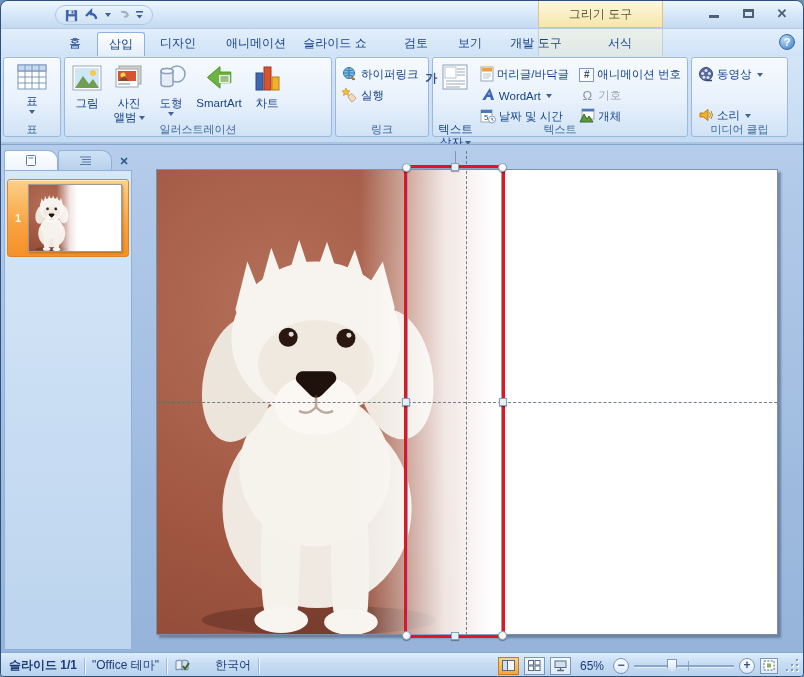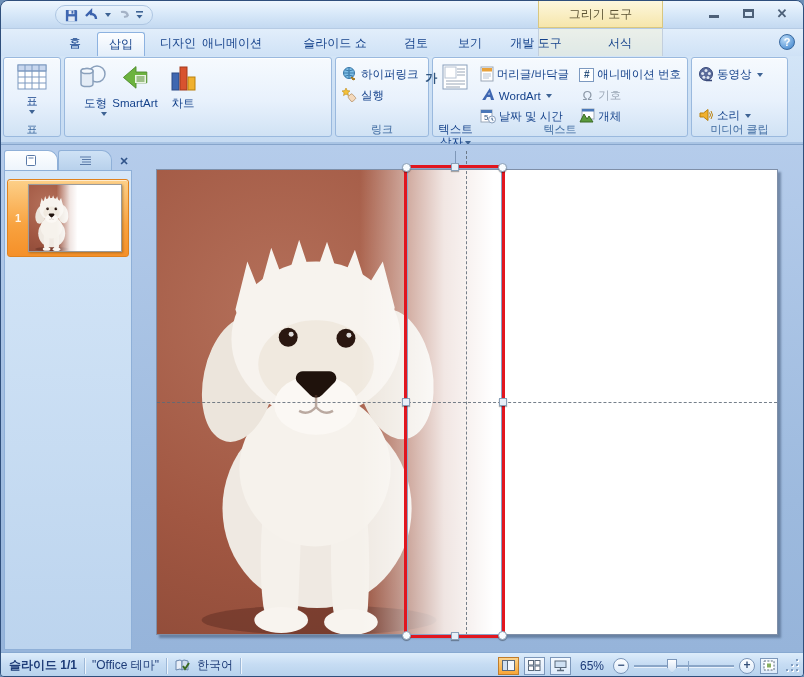--- a/index.html
+++ b/index.html
@@ -212,21 +212,21 @@
           <div class="glyph-close">✕</div>
         </div>
     </div>
   </div>
 
   <div class="tabrow">
     <div class="ctx-zone"></div>
     <div class="tab" style="left:52px;width:44px;">홈</div>
     <div class="tab active" style="left:96px;width:48px;">삽입</div>
     <div class="tab" style="left:148px;width:58px;">디자인</div>
-    <div class="tab" style="left:192px;width:78px;">애니메이션</div>
+    <div class="tab" style="left:216px;width:78px;">애니메이션</div>
     <div class="tab" style="left:292px;width:84px;">슬라이드 쇼</div>
     <div class="tab" style="left:390px;width:50px;">검토</div>
     <div class="tab" style="left:444px;width:50px;">보기</div>
     <div class="tab" style="left:498px;width:74px;">개발 도구</div>
     <div class="tab" style="left:586px;width:66px;">서식</div>
   </div>
   <div class="help-btn">?</div>
 
   <div class="ribbon">
 
@@ -239,21 +239,46 @@
               <path d="M9 2v24 M16 2v24 M23 2v24 M2 8h28 M2 14h28 M2 20h28" stroke="#7c99c0" fill="none"></path>
             </svg>
         </span>
         <span class="ml">표</span>
         <span class="caret below"></span>
       </div>
       <div class="grp-label">표</div>
     </div>
 
     <div class="grp" style="width:268px;">
-      <div class="btn-lg" style="width:40px;align-items:flex-end;">
+      <div class="btn-lg" style="width:40px;">
+        <span>
+          <svg width="32" height="30" viewBox="0 0 32 30">
+              <rect x="2" y="3" width="28" height="24" fill="#fff" stroke="#9aa7b8"></rect>
+              <rect x="4" y="5" width="24" height="20" fill="#cfe6f8"></rect>
+              <circle cx="22" cy="10" r="3" fill="#f7c948"></circle>
+              <path d="M4 25 L12 13 L18 21 L22 16 L28 25 Z" fill="#6f9e54"></path>
+            </svg>
+        </span>
+        <span class="ml">그림</span>
+      </div>
+      <div class="btn-lg" style="width:44px;">
+        <span>
+          <svg width="32" height="30" viewBox="0 0 32 30">
+              <rect x="6" y="3" width="22" height="18" fill="#d8cfc2" stroke="#9aa7b8"></rect>
+              <rect x="3" y="6" width="22" height="18" fill="#fff" stroke="#9aa7b8"></rect>
+              <rect x="5" y="8" width="18" height="10" fill="#d8532f"></rect>
+              <circle cx="10" cy="12" r="2.5" fill="#f7d648"></circle>
+              <path d="M5 18 l6 -5 5 5z" fill="#8a4a2e"></path>
+              <rect x="5" y="20" width="12" height="2" fill="#b8c4d4"></rect>
+            </svg>
+        </span>
+        <span class="ml"><span>사진
+앨범</span><span class="caret"></span></span>
+      </div>
+      <div class="btn-lg" style="width:40px;">
         <span>
           <svg width="32" height="30" viewBox="0 0 32 30">
               <circle cx="22" cy="11" r="8" fill="none" stroke="#8aa0bc" stroke-width="1.5"></circle>
               <path d="M6 8 a6 2.6 0 0 1 12 0 v13 a6 2.6 0 0 1 -12 0 z" fill="#e4ecf6" stroke="#8aa0bc" stroke-width="1.5"></path>
               <ellipse cx="12" cy="8" rx="6" ry="2.6" fill="#f4f8fd" stroke="#8aa0bc" stroke-width="1.5"></ellipse>
             </svg>
         </span>
         <span class="ml">도형</span>
         <span class="caret below"></span>
       </div>
@@ -270,20 +295,21 @@
       <div class="btn-lg" style="width:40px;">
         <span>
           <svg width="30" height="30" viewBox="0 0 30 30">
               <rect x="4" y="10" width="7" height="17" fill="#3f67b1" stroke="#2c4a85"></rect>
               <rect x="12" y="4" width="7" height="23" fill="#d8532f" stroke="#a33a1d"></rect>
               <rect x="20" y="14" width="7" height="13" fill="#f0b12f" stroke="#b9800f"></rect>
             </svg>
         </span>
         <span class="ml">차트</span>
       </div>
+      <div class="grp-label">일러스트레이션</div>
     </div>
 
     <div class="grp" style="width:94px;">
       <div class="col" style="padding-top:4px;">
         <div class="btn-sm">
           <span>
             <svg width="16" height="16" viewBox="0 0 16 16">
                 <circle cx="7" cy="7" r="5.5" fill="#7fc0e8" stroke="#3a78a8"></circle>
                 <path d="M7 1.5 v11 M1.5 7 h11 M3 3.8 q4 2.4 8 0 M3 10.2 q4 -2.4 8 0" stroke="#3a78a8" fill="none"></path>
                 <path d="M9 11 l4 2 -2 1 z" fill="#d8a028" stroke="#9a6c10"></path>
@@ -468,21 +494,21 @@
     <span class="sb-div"></span>
     <span>"Office 테마"</span>
     <span class="sb-div"></span>
     <span style="display:inline-flex;">
       <svg width="17" height="15" viewBox="0 0 17 15">
           <path d="M2 3 q5 -2 6 0 v9 q-1 -2 -6 0 z" fill="#e8eef8" stroke="#6a86ac"></path>
           <path d="M14 3 q-5 -2 -6 0 v9 q1 -2 6 0 z" fill="#cfdcee" stroke="#6a86ac"></path>
           <path d="M9 8 l2 3 4 -6" stroke="#3a6a24" stroke-width="2" fill="none"></path>
         </svg>
     </span>
-    <span style="margin-left:6px;">한국어</span>
+    <span style="margin-left:24px;">한국어</span>
     <span class="sb-div"></span>
 
     <div class="sb-right">
       <div class="viewbtn active">
         <svg width="13" height="11" viewBox="0 0 13 11">
             <rect x="0.5" y="0.5" width="12" height="10" fill="#fff" stroke="#5a6a7c"></rect>
             <rect x="1" y="1" width="4" height="9" fill="#cfe0f2"></rect>
             <rect x="6" y="1" width="6" height="9" fill="#f4f8fd"></rect>
             <path d="M5.5 1 v9" stroke="#5a6a7c"></path>
           </svg>

